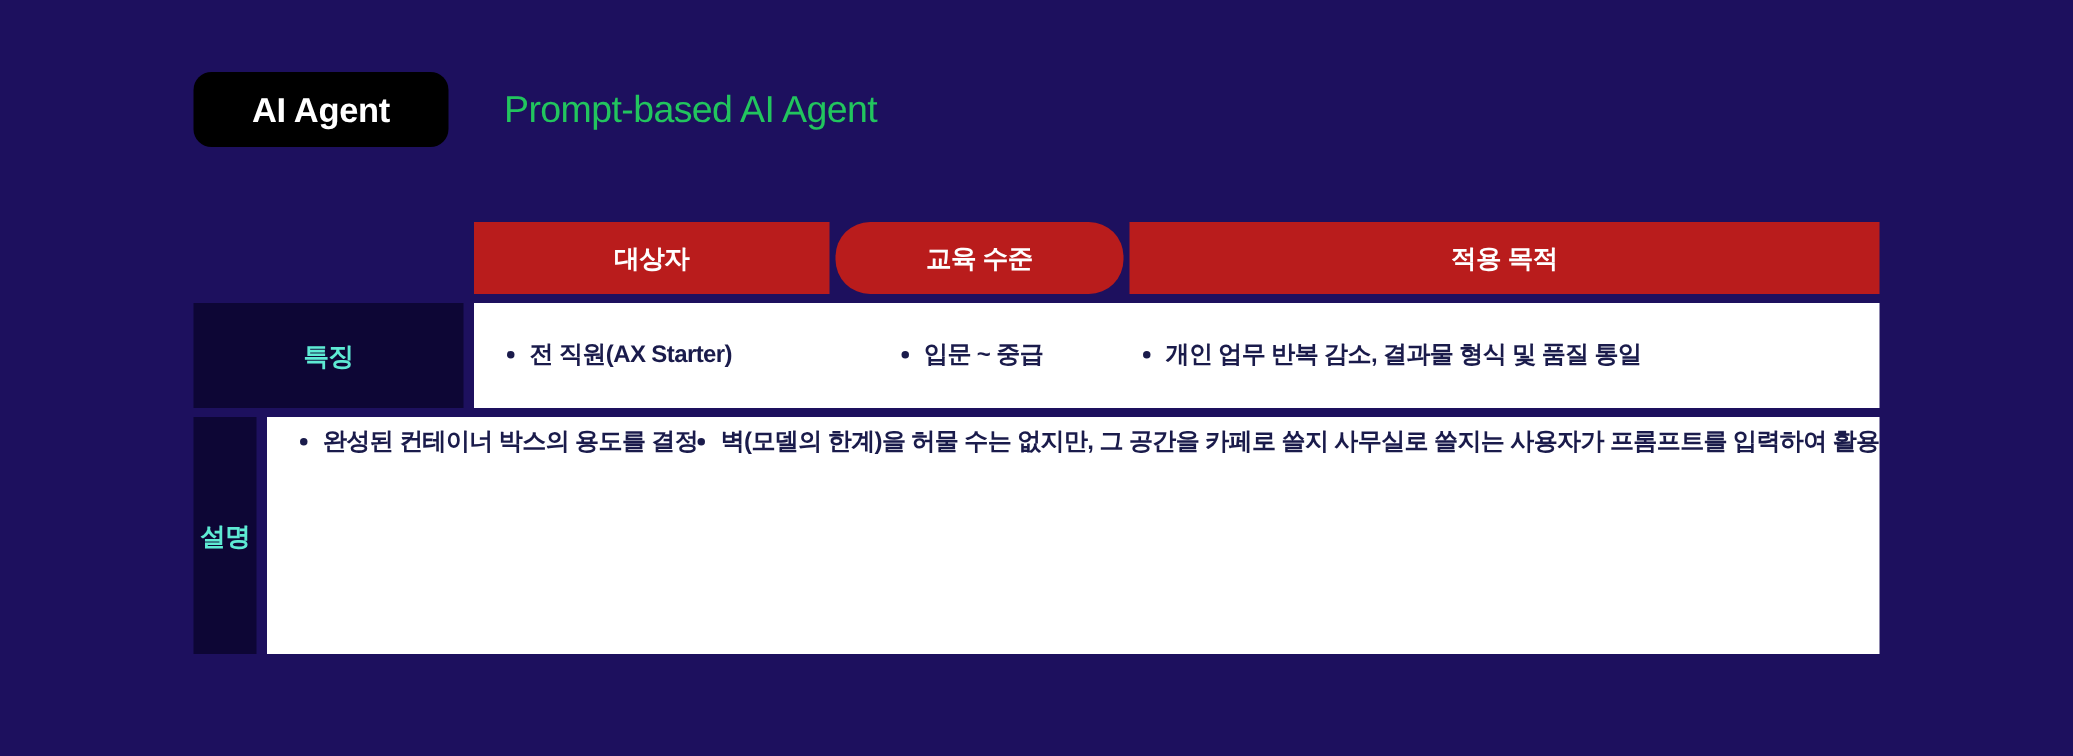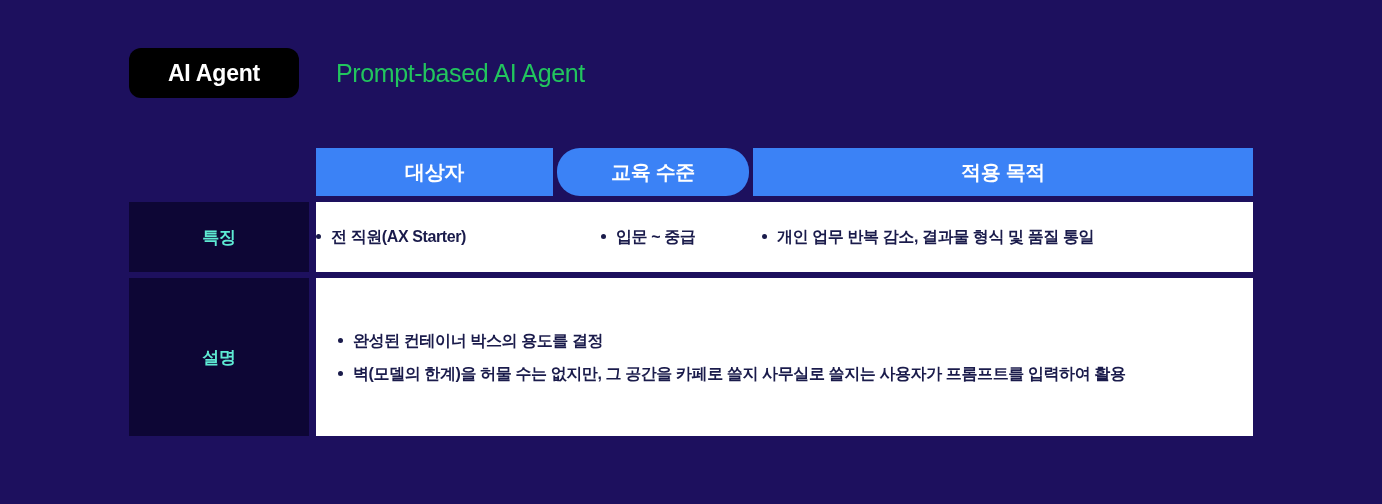--- a/index.html
+++ b/index.html
@@ -60,26 +60,26 @@
     width: 1124px;
   }
 
   .head-row {
     display: flex;
     height: 48px;
     margin-left: 187px;
     gap: 4px;
   }
   .head-cell {
-    background: #3b82f6;
+    background: #b91c1c;
     color: #ffffff;
     display: flex;
     align-items: center;
     justify-content: center;
-    font-size: 20px;
+    font-size: 17px;
     font-weight: bold;
     letter-spacing: -0.3px;
     box-sizing: border-box;
   }
   .head-cell.c1 { width: 237px; }
   .head-cell.c2 { width: 192px; border-radius: 23px; }
   .head-cell.c3 { flex: 1; }
 
   .body-row {
     display: flex;
@@ -130,29 +130,29 @@
     flex: none;
     width: 5px;
     height: 5px;
     border-radius: 50%;
     background: #1a1b4b;
     margin-top: 9px;
     margin-right: 10px;
   }
   .bullet .btext { white-space: nowrap; }
 
-  .inline-cells .ic1 .bullet { }
+  .inline-cells .ic1 .bullet { padding-left: 22px; }
   .inline-cells .ic2 .bullet { padding-left: 48px; }
   .inline-cells .ic3 .bullet { padding-left: 13px; }
 
   
   .stacked {
     height: 100%;
     display: flex;
-    flex-direction: column;
+    flex-direction: row;
     justify-content: center;
     padding-left: 22px;
     box-sizing: border-box;
   }
   .stacked .bullet { margin: 5px 0; }
 </style>
 </head>
 <body>
 
 <div class="slide">

